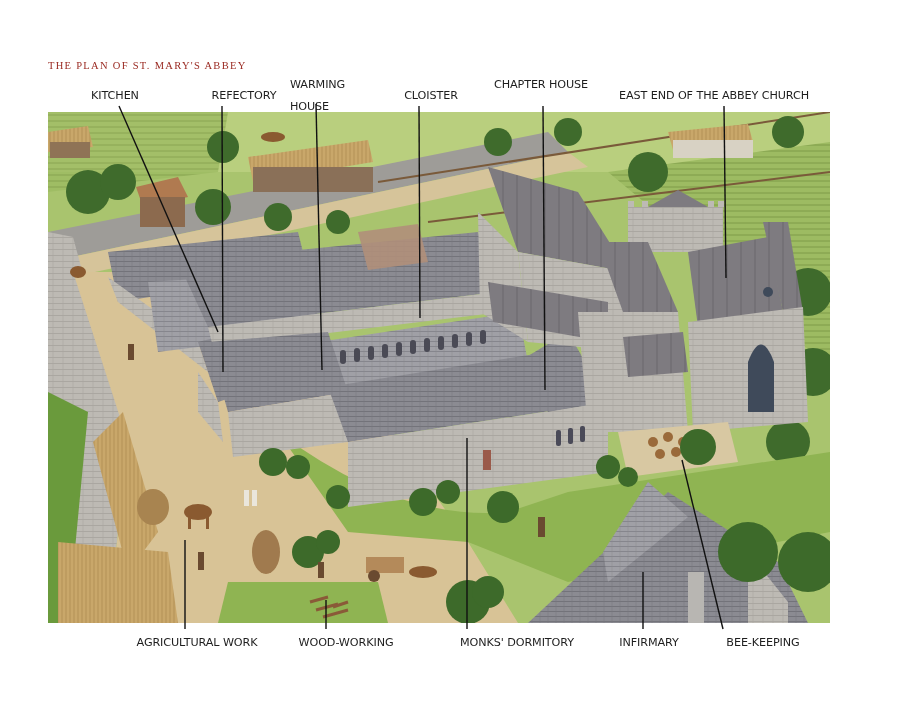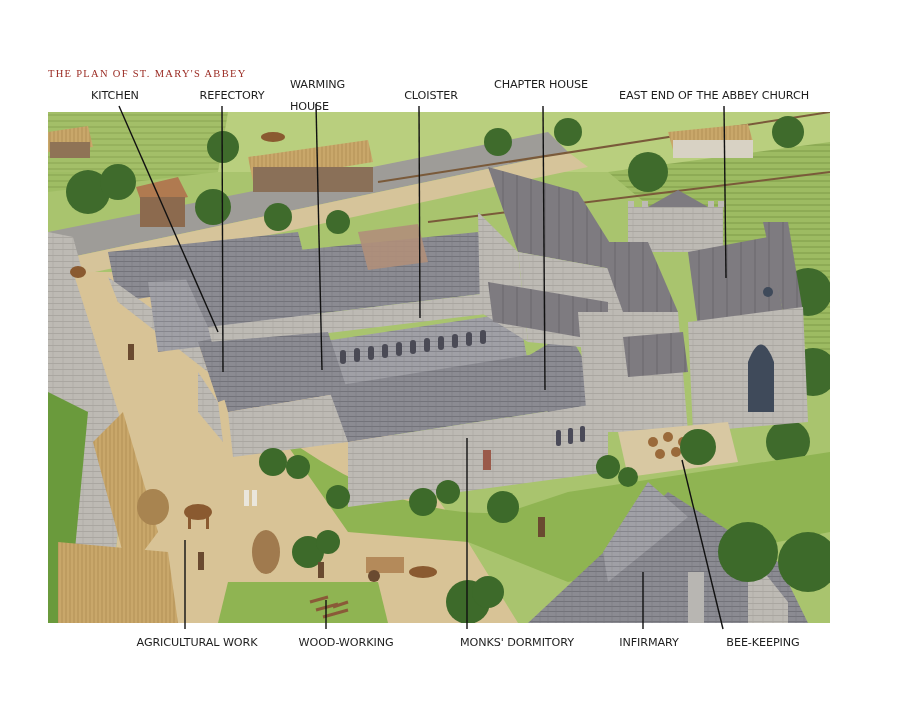--- a/index.html
+++ b/index.html
@@ -1,29 +1,29 @@
 <!DOCTYPE html>
 <html><head>
 <meta charset="utf-8">
 <style>
   html, body { margin:0; padding:0; background:#ffffff; }
   body { width:900px; height:705px; position:relative; overflow:hidden; font-family:"Liberation Sans", sans-serif; }
-  .title { position:absolute; left:48px; top:68px; font-family:"Liberation Serif", serif; font-size:10.5px; letter-spacing:1.3px; color:#9a2a22; font-weight:normal; }
+  .title { position:absolute; left:48px; top:60px; font-family:"Liberation Serif", serif; font-size:10.5px; letter-spacing:1.3px; color:#9a2a22; font-weight:normal; }
   .label { position:absolute; font-family:"DejaVu Sans", sans-serif; font-size:11.2px; color:#1e1e1e; white-space:nowrap; line-height:13px; letter-spacing:-0.1px; }
   .label.center { transform:translateX(-50%); text-align:left; }
   .art { position:absolute; left:48px; top:112px; width:782px; height:511px; overflow:hidden; }
   .leaders { position:absolute; left:0; top:0; width:900px; height:705px; pointer-events:none; }
 </style>
 </head>
 <body>
 
 <div class="title">THE PLAN OF ST. MARY'S ABBEY</div>
 
 <div class="label center" style="left:115px; top:89px;">KITCHEN</div>
-<div class="label center" style="left:214px; top:89px;padding-left:36px;">REFECTORY</div>
+<div class="label center" style="left:226px; top:89px;padding-left:36px;">REFECTORY</div>
 <div class="label" style="left:290px; top:78px;">
   <div>WARMING</div>
   <div style="margin-top:9px;">HOUSE</div>
 </div>
 <div class="label center" style="left:431px; top:89px;">CLOISTER</div>
 <div class="label center" style="left:541px; top:78px;">CHAPTER HOUSE</div>
 <div class="label center" style="left:714px; top:89px;">EAST END OF THE ABBEY CHURCH</div>
 
 <div class="art">
   <svg width="782" height="511" viewBox="0 0 782 511" xmlns="http://www.w3.org/2000/svg">

